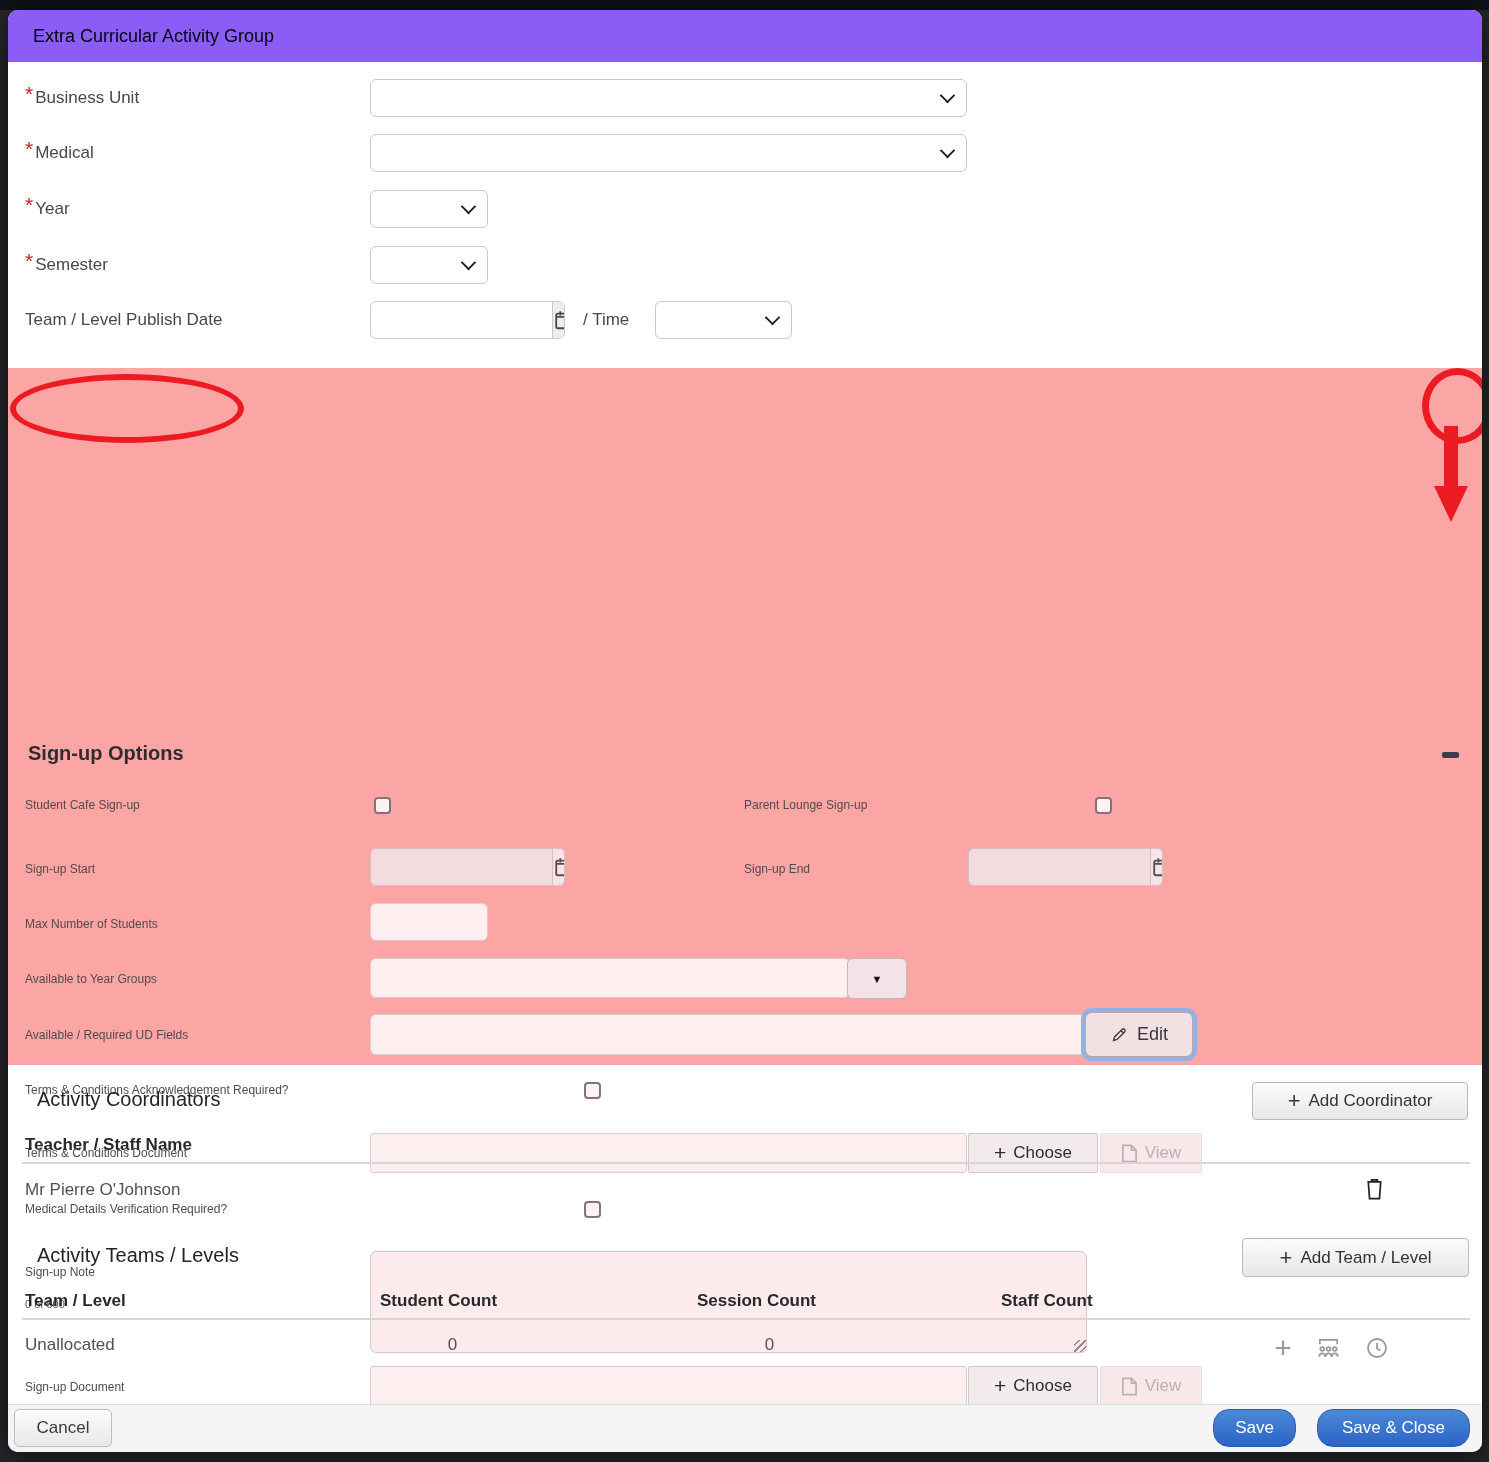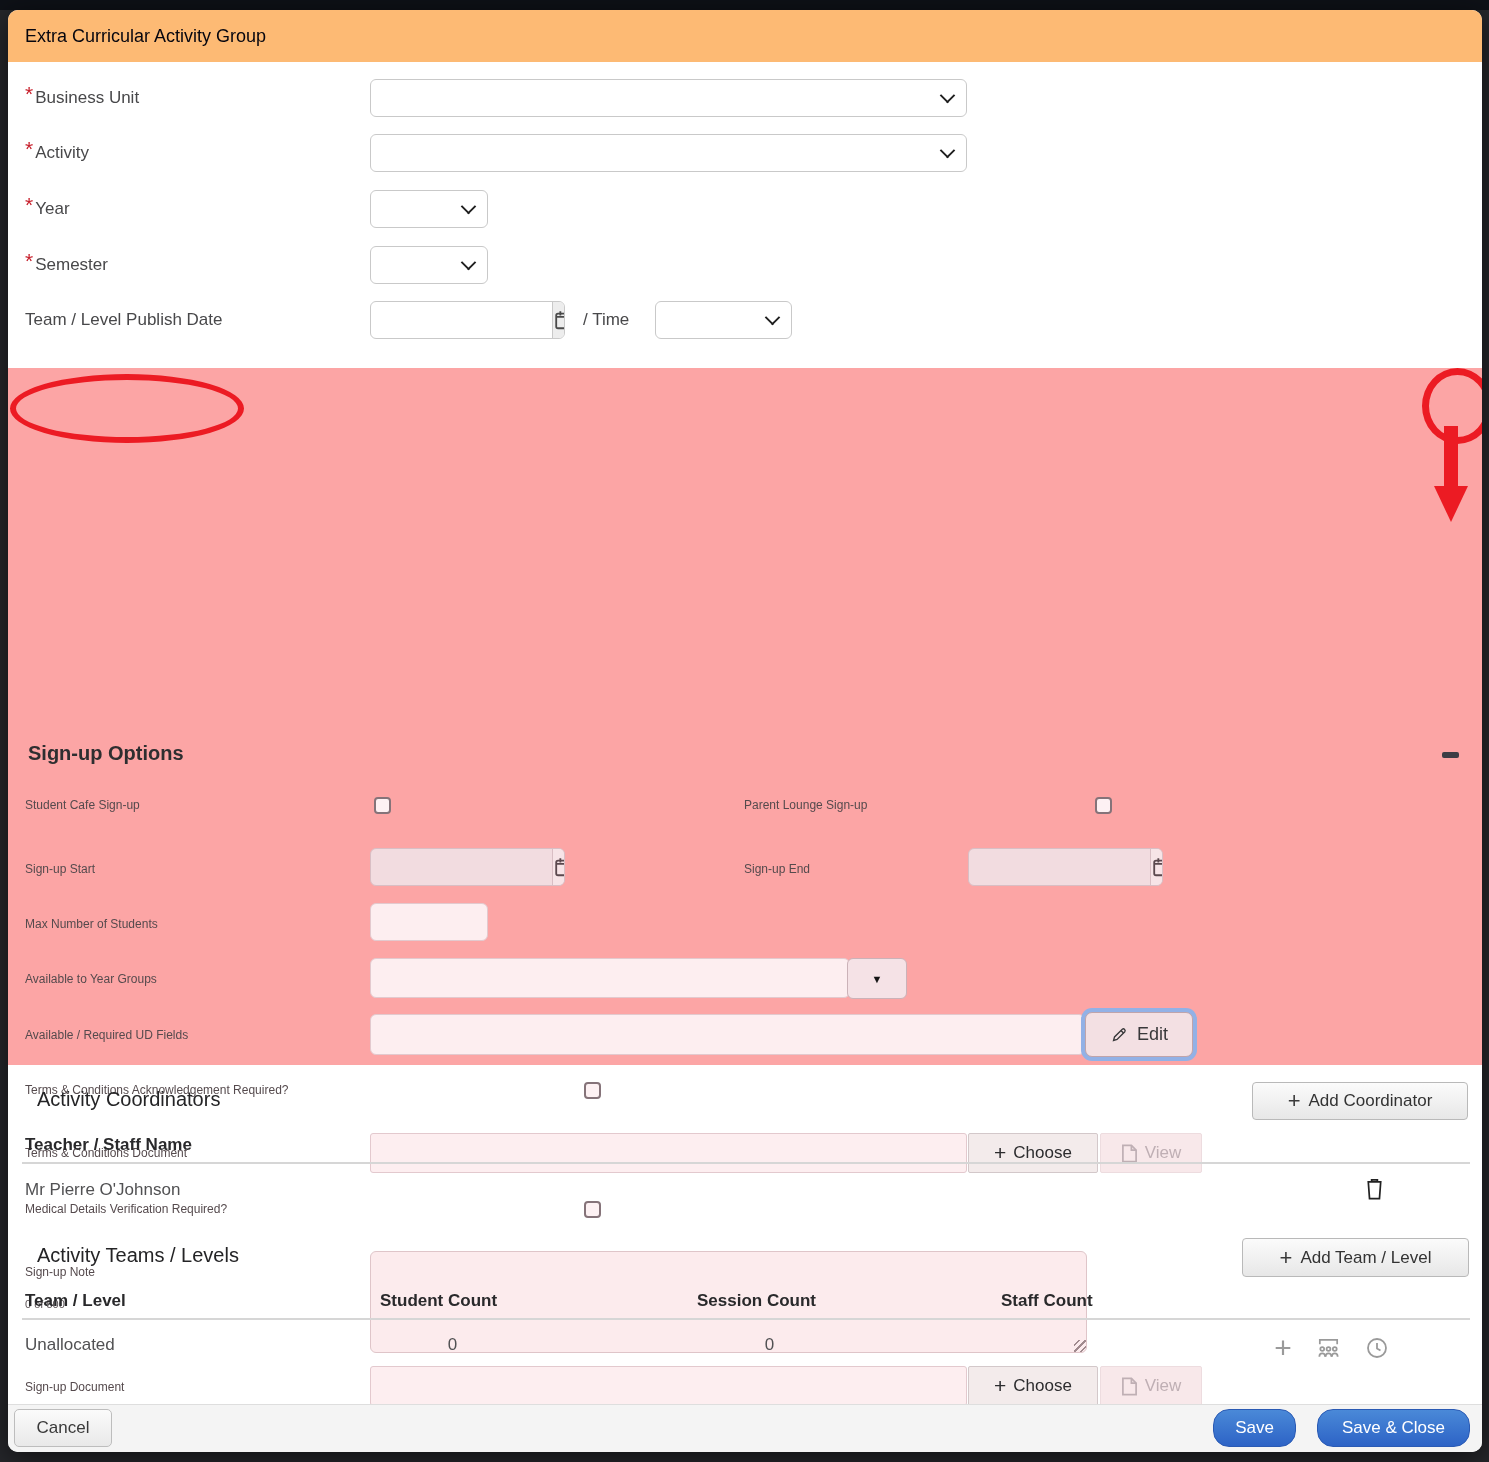--- a/index.html
+++ b/index.html
@@ -10,21 +10,21 @@
     -webkit-font-smoothing:antialiased;
   }
   .backdrop-top{position:absolute;left:0;top:0;width:1489px;height:10px;background:#0e1117;}
   .modal{
     position:absolute;left:8px;top:10px;width:1474px;height:1442px;
     background:#ffffff;border-radius:10px;overflow:hidden;
     box-shadow:0 6px 30px rgba(0,0,0,.6);
   }
   .modal-header{
     position:absolute;left:0;top:0;width:100%;height:52px;
-    background:#fdba74;display:flex;align-items:center;
+    background:#8b5cf6;display:flex;align-items:center;padding-left:8px;
   }
   .modal-title{margin-left:17px;font-size:18px;color:#06060f;}
   
   .lbl{position:absolute;left:17px;font-size:17px;color:#48484a;line-height:20px;white-space:nowrap;}
   .lbl .star{color:#c7202c;font-size:21px;line-height:14px;vertical-align:-2px;margin-right:2px;display:inline-block;transform:translateY(-4px);}
   .sel{position:absolute;height:38px;background:#fff;border:1px solid #c9c9c9;border-radius:6px;box-sizing:border-box;}
   .chev{position:absolute;right:13px;top:50%;width:9px;height:9px;border-right:2.4px solid #1f1f1f;border-bottom:2.4px solid #1f1f1f;transform:translateY(-72%) rotate(45deg);}
   .dategrp{position:absolute;height:38px;border:1px solid #c9c9c9;border-radius:6px;box-sizing:border-box;display:flex;overflow:hidden;background:#fff;}
   .dategrp .dinp{flex:1;border:none;background:transparent;outline:none;}
   .dategrp .calbtn{width:48px;border-left:1px solid #c9c9c9;background:#ededed;display:flex;align-items:center;justify-content:center;}
@@ -119,21 +119,21 @@
   </div>
 
   <div class="lbl" style="top:78px">
     <span class="star">*</span><span>Business Unit</span>
   </div>
   <div class="sel" style="left:362px;top:69px;width:597px">
     <span class="chev"></span>
   </div>
 
   <div class="lbl" style="top:133px">
-    <span class="star">*</span><span>Activity</span>
+    <span class="star">*</span><span>Medical</span>
   </div>
   <div class="sel" style="left:362px;top:124px;width:597px">
     <span class="chev"></span>
   </div>
 
   <div class="lbl" style="top:189px">
     <span class="star">*</span><span>Year</span>
   </div>
   <div class="sel" style="left:362px;top:180px;width:118px">
     <span class="chev"></span>

